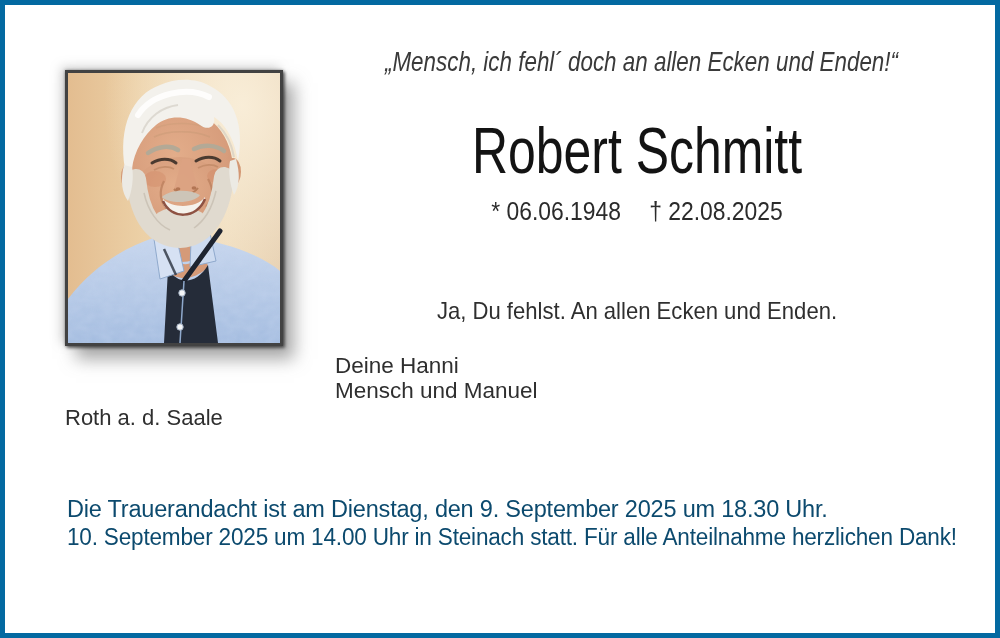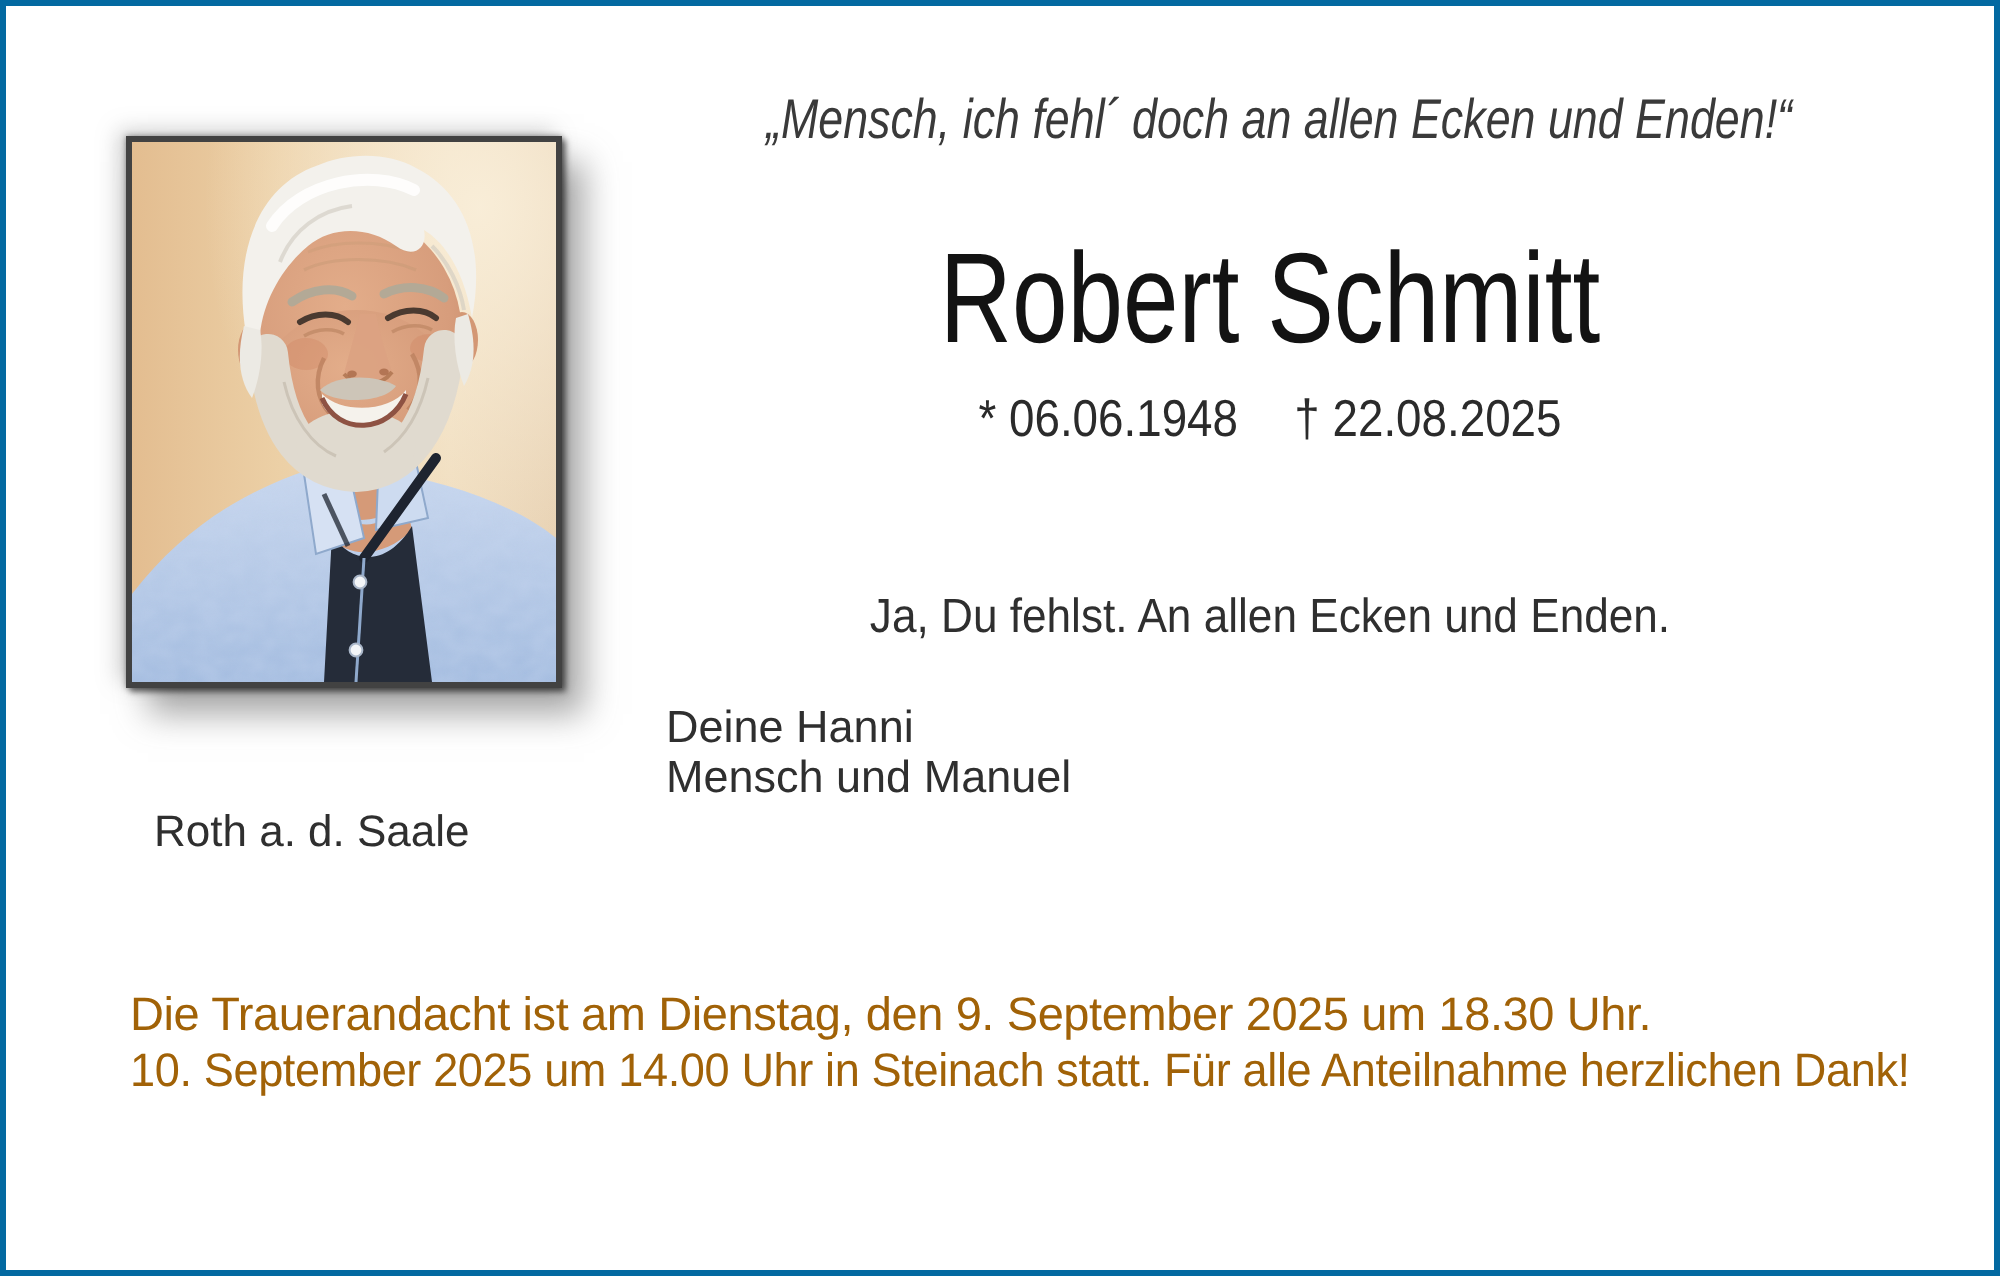--- a/index.html
+++ b/index.html
@@ -1,20 +1,20 @@
 <!DOCTYPE html>
 <html><head>
 <meta charset="utf-8">
 <style>
   html,body{margin:0;padding:0;background:#ffffff;}
   .page{
     position:relative;
     width:1000px;height:638px;
     box-sizing:border-box;
-    border:3px solid #0369a1;
+    border:5px solid #0369a1;
     background:#ffffff;
     overflow:hidden;
     font-family:"Liberation Sans",sans-serif;
     color:#2e2e2e;
   }
   
   .photo{
     position:absolute;left:60px;top:65px;
     width:212px;height:270px;margin:0;
     border:3px solid #424242;
@@ -53,26 +53,26 @@
     text-align:center;font-size:24px;line-height:28px;color:#2f2f2f;
     transform:scaleX(0.92);transform-origin:50% 50%;
     white-space:nowrap;
   }
   .family{
     position:absolute;top:348px;left:330px;width:630px;
     text-align:left;font-size:22.5px;line-height:25px;color:#2f2f2f;
   }
   .location{
     position:absolute;top:401px;left:60px;
-    font-size:22px;line-height:24px;color:#2f2f2f;margin-left:14px;
+    font-size:22px;line-height:24px;color:#2f2f2f;
   }
   
   .details{
     position:absolute;top:491px;left:62px;width:890px;
-    font-size:23.5px;line-height:27.6px;color:#a16207;
+    font-size:23.5px;line-height:27.6px;color:#0c4a6e;
     letter-spacing:-0.2px;
   }
   .details .line{display:block;}
   .fit-line{display:inline-block;white-space:nowrap;transform-origin:0 50%;}
 </style>
 </head>
 <body>
 
 <div class="page">
 

